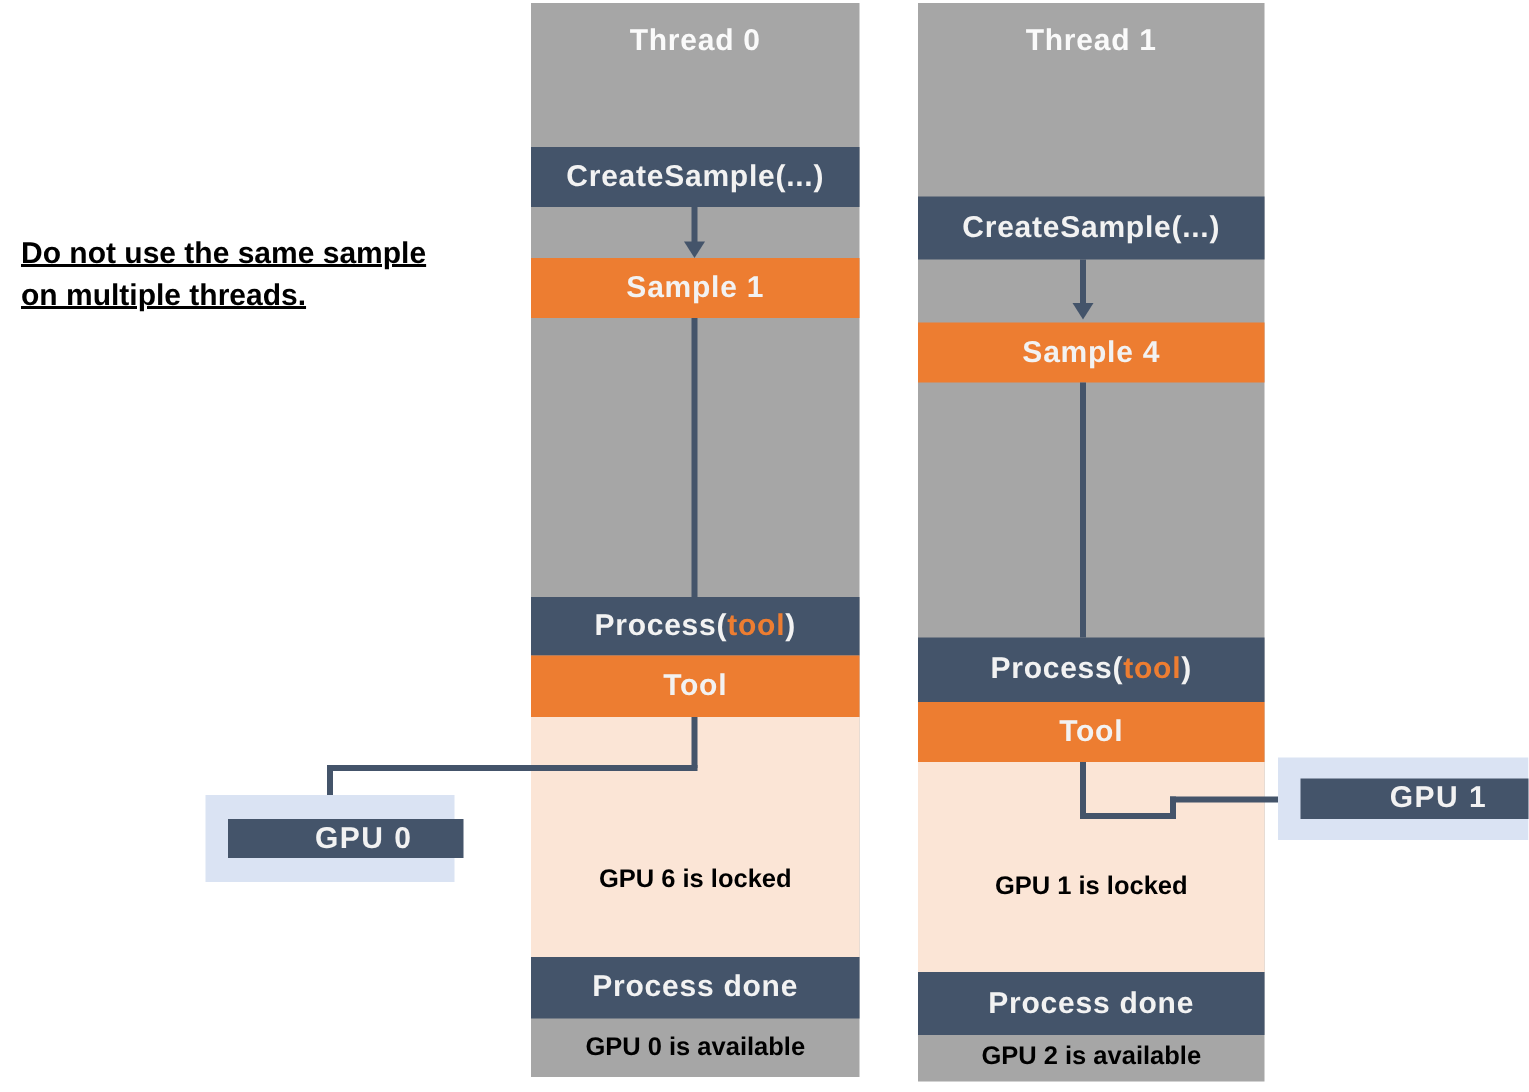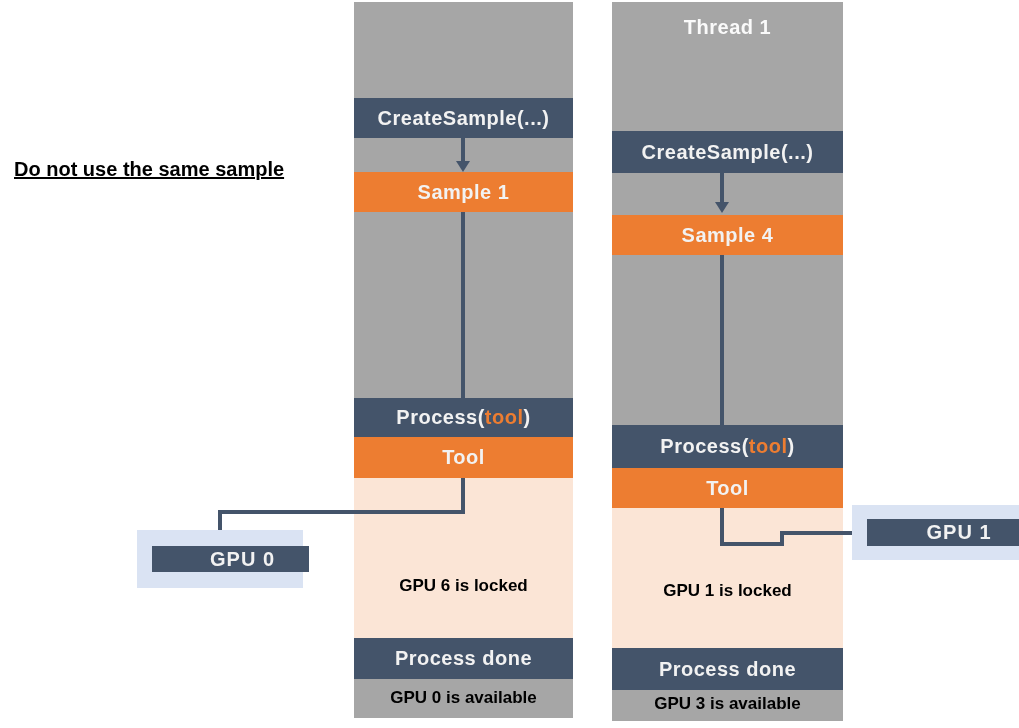--- a/index.html
+++ b/index.html
@@ -98,23 +98,25 @@
 
   .proc-arg { color: var(--orange); }
 </style>
 </head>
 <body>
 
 <div class="stage">
 
   <div class="note note-sample">
     <div>Do not use the same sample</div>
+    <div>on multiple threads.</div>
   </div>
 
   <div class="col col-t0">
+    <div class="band title-band t0-title">Thread 0</div>
     <div class="band navy t0-create">CreateSample(...)</div>
     <div class="vline t0-arrow-line"></div>
     <div class="arrowhead t0-arrow-head"></div>
     <div class="band orange t0-sample">Sample 1</div>
     <div class="vline t0-flow-line"></div>
     <div class="band navy t0-process">
       <span>Process(</span>
         <span class="proc-arg">tool</span>
         <span>)</span>
     </div>
@@ -134,21 +136,21 @@
     <div class="vline t1-flow-line"></div>
     <div class="band navy t1-process">
       <span>Process(</span>
         <span class="proc-arg">tool</span>
         <span>)</span>
     </div>
     <div class="band orange t1-tool">Tool</div>
     <div class="peach t1-peach"></div>
     <div class="black-caption t1-locked">GPU 1 is locked</div>
     <div class="band navy t1-done">Process done</div>
-    <div class="black-caption t1-avail">GPU 3 is available</div>
+    <div class="black-caption t1-avail">GPU 2 is available</div>
   </div>
 
   <div class="vline c0-a"></div>
   <div class="hline c0-b"></div>
   <div class="vline c0-c"></div>
 
   <div class="vline c1-a"></div>
   <div class="hline c1-b"></div>
   <div class="vline c1-c"></div>
   <div class="hline c1-d"></div>

